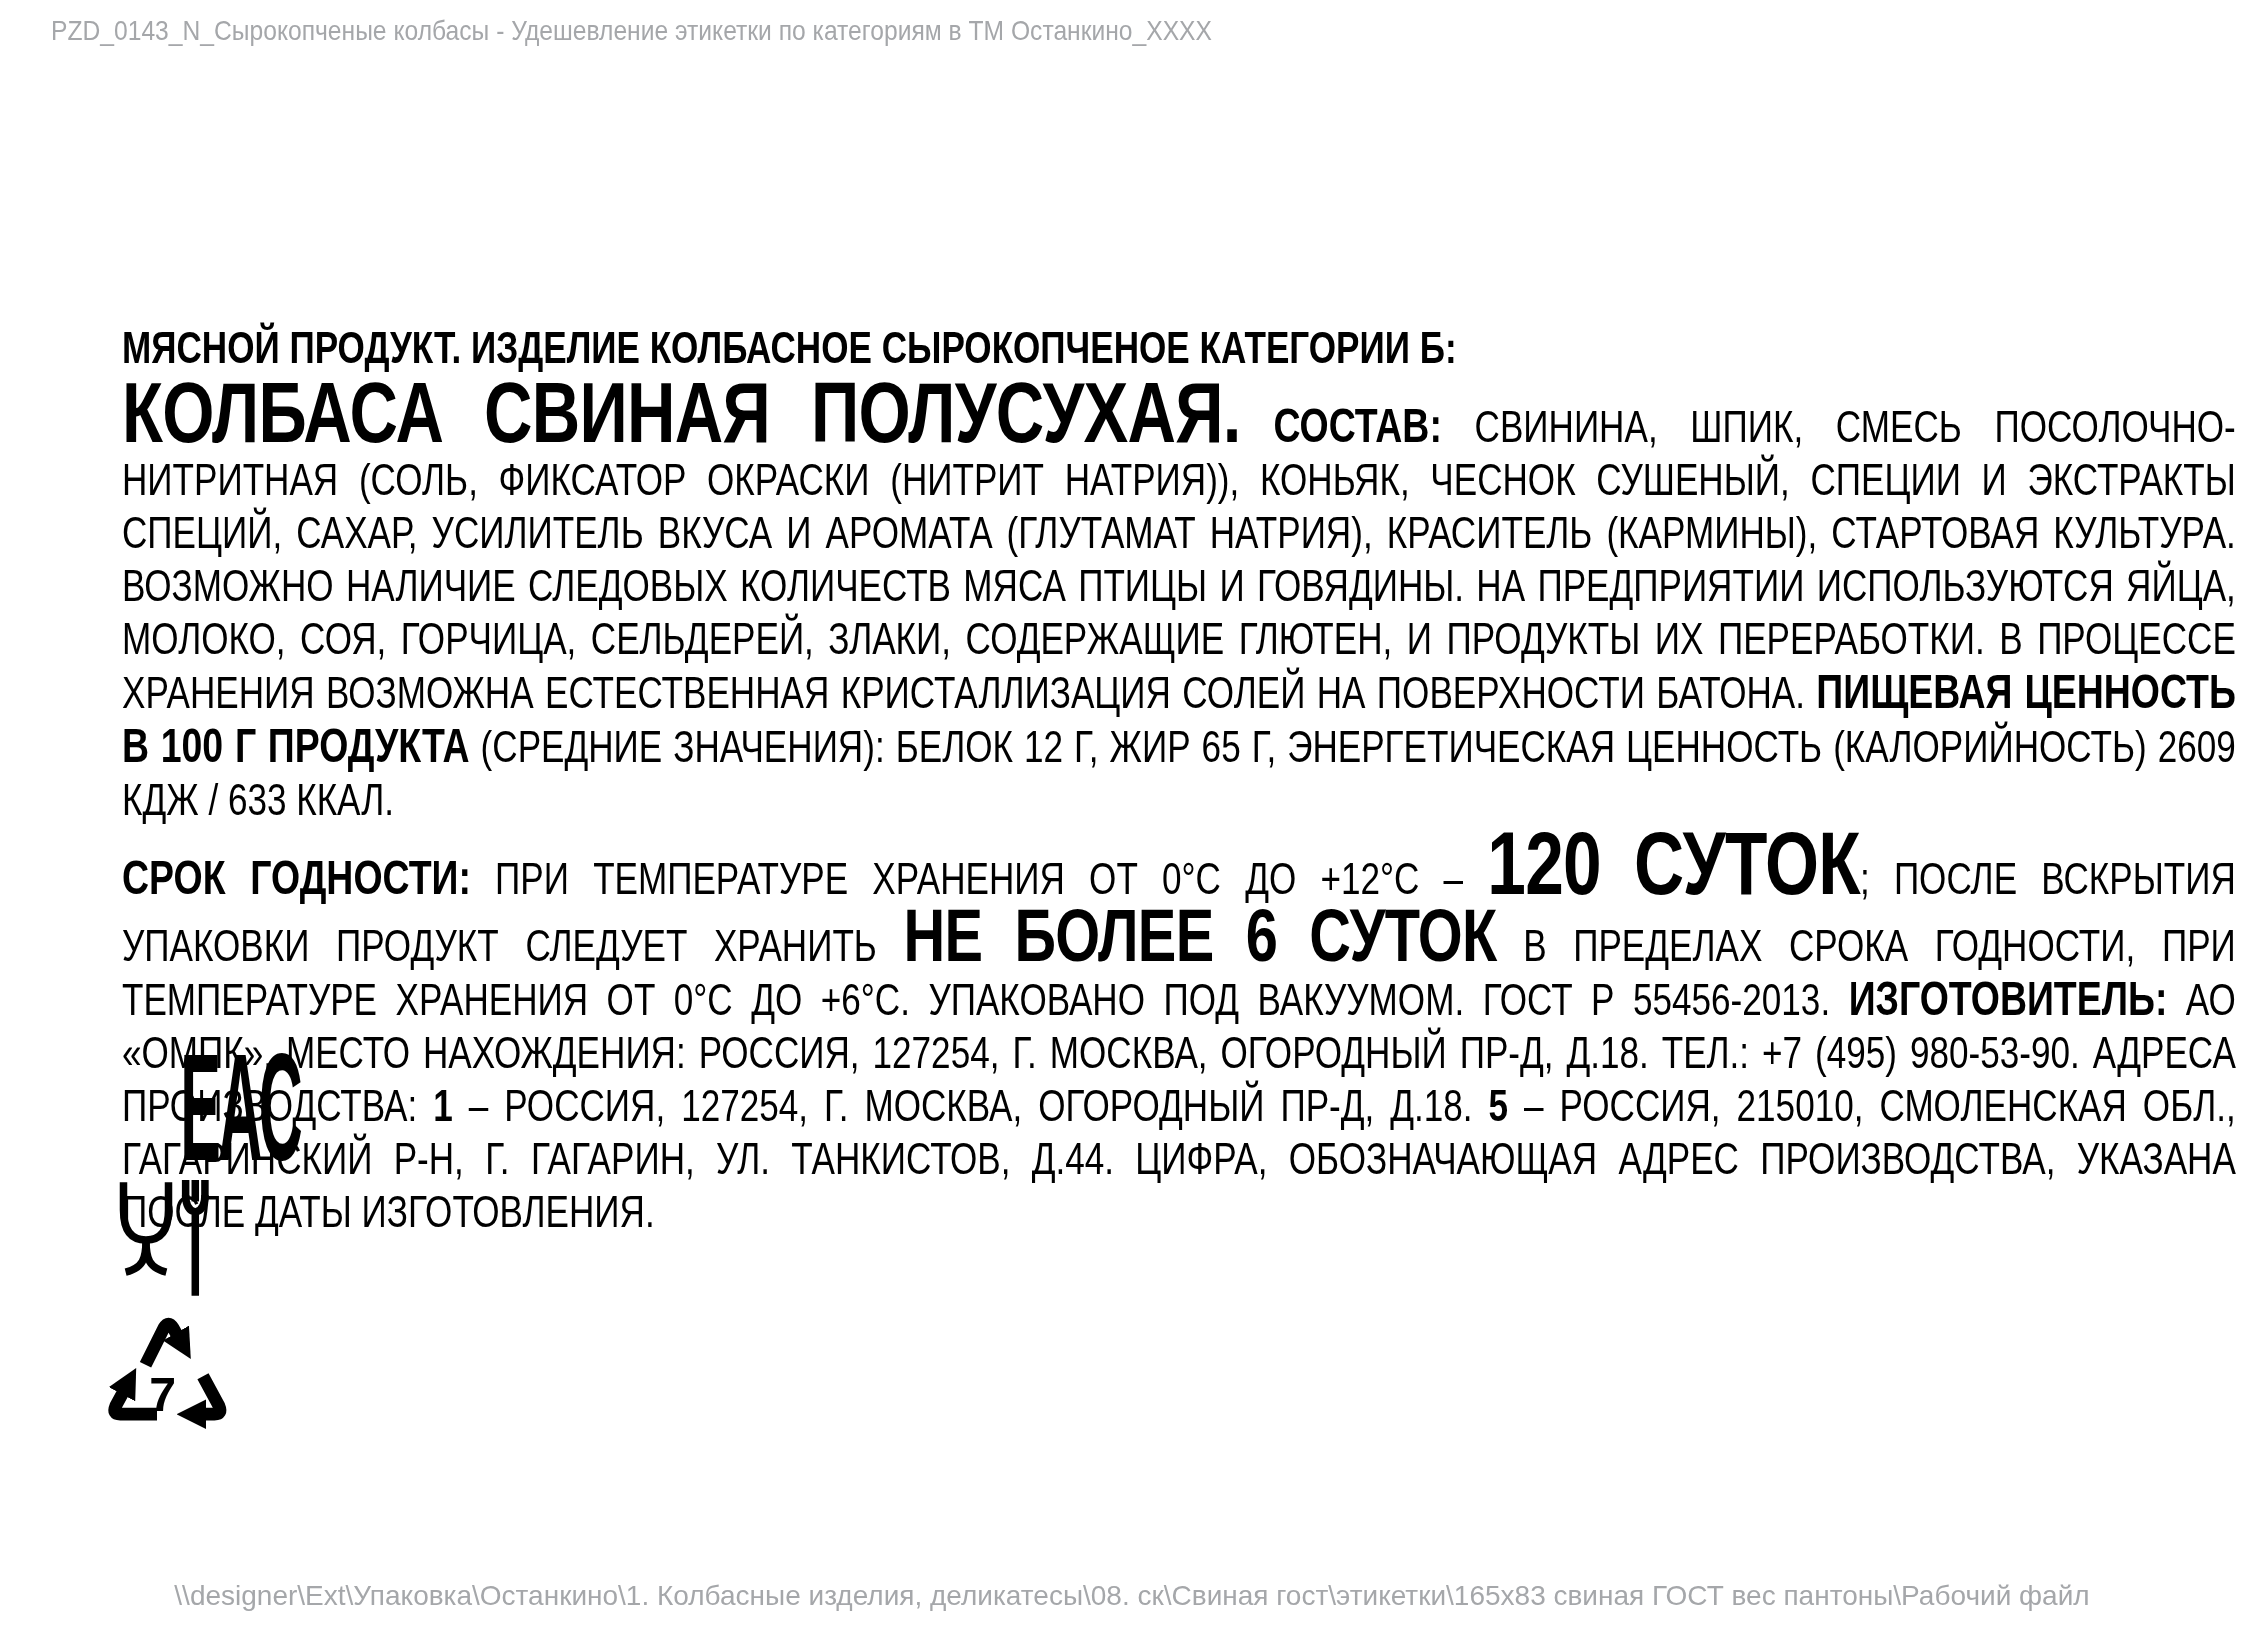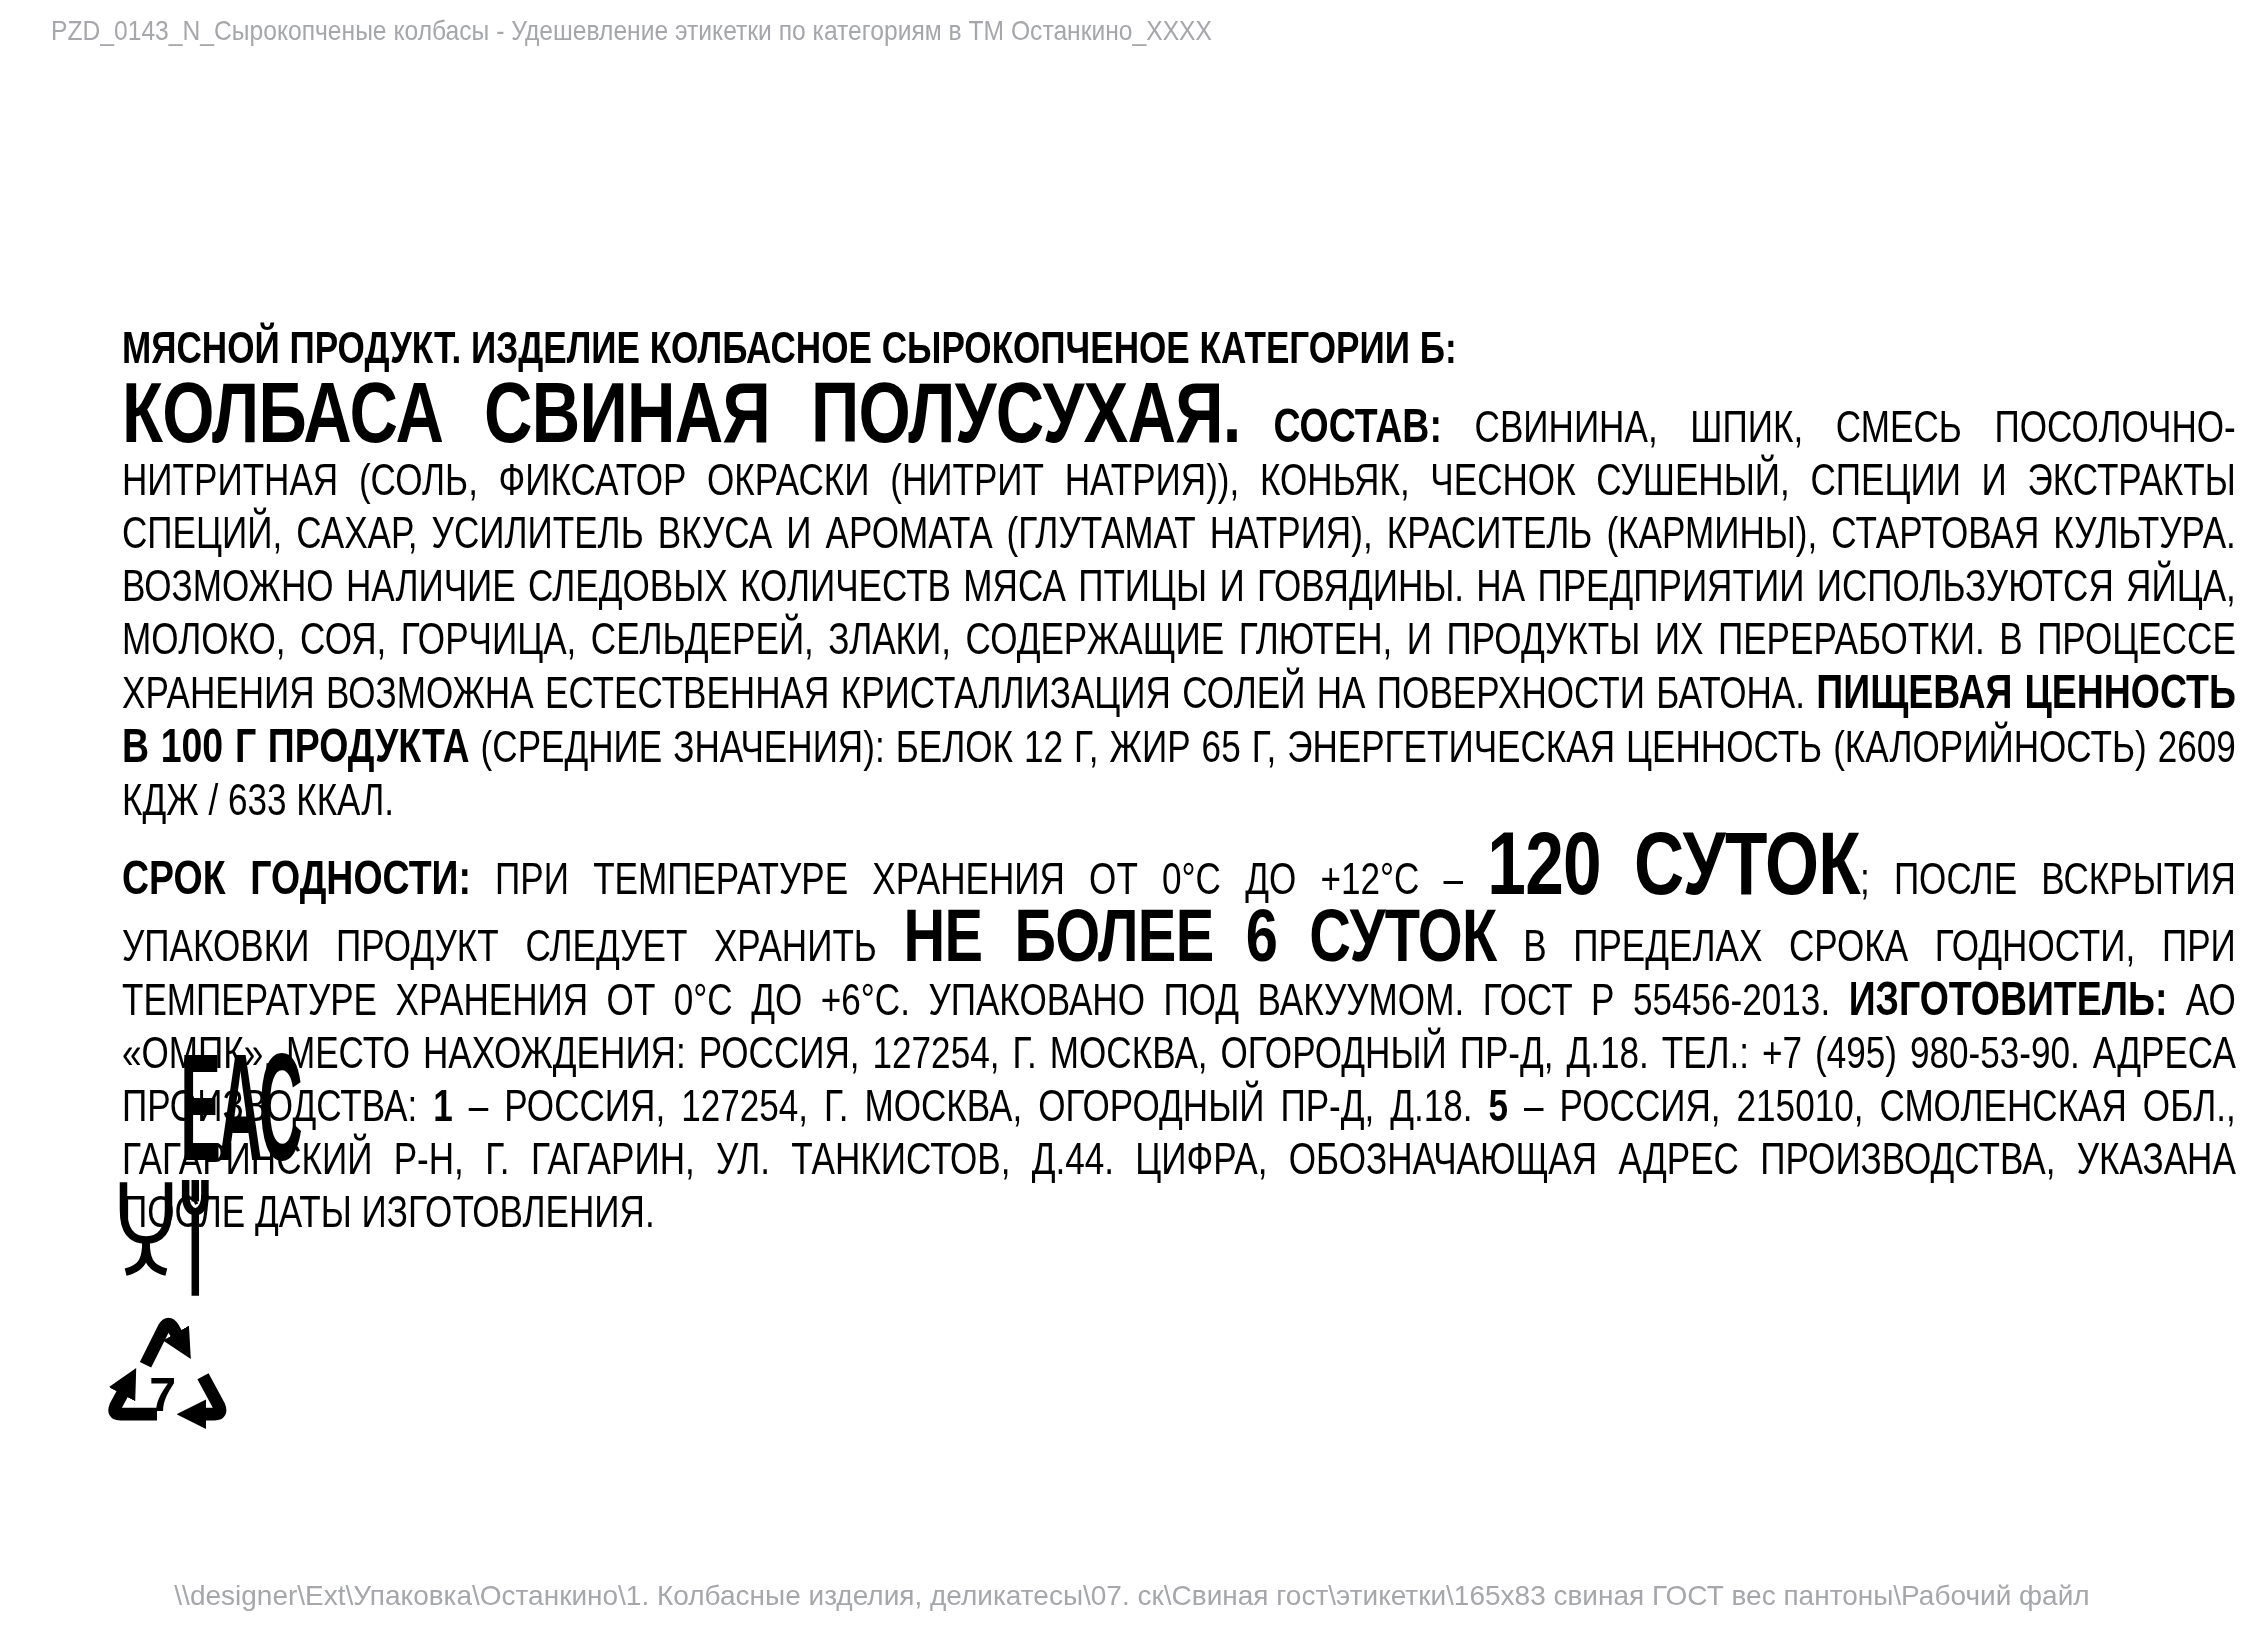--- a/index.html
+++ b/index.html
@@ -84,14 +84,14 @@
       <path d="M42 52 L58 20 Q62 13 66 20 L70 27" marker-end="url(#ah)"></path>
 
       <path d="M92 62 L106 88 Q109 95 102 95 L92 95" marker-end="url(#ah)"></path>
 
       <path d="M52 95 L20 95 Q13 95 16 88 L23 75" marker-end="url(#ah)"></path>
     </g>
     <text x="57" y="92" text-anchor="middle" fill="#000">7</text>
   </svg>
 </div>
 
-<div class="doc-footer">\\designer\Ext\Упаковка\Останкино\1. Колбасные изделия, деликатесы\07. ск\Свиная гост\этикетки\165х83 свиная ГОСТ вес пантоны\Рабочий файл</div>
+<div class="doc-footer">\\designer\Ext\Упаковка\Останкино\1. Колбасные изделия, деликатесы\08. ск\Свиная гост\этикетки\165х83 свиная ГОСТ вес пантоны\Рабочий файл</div>
 
 
 </body></html>

